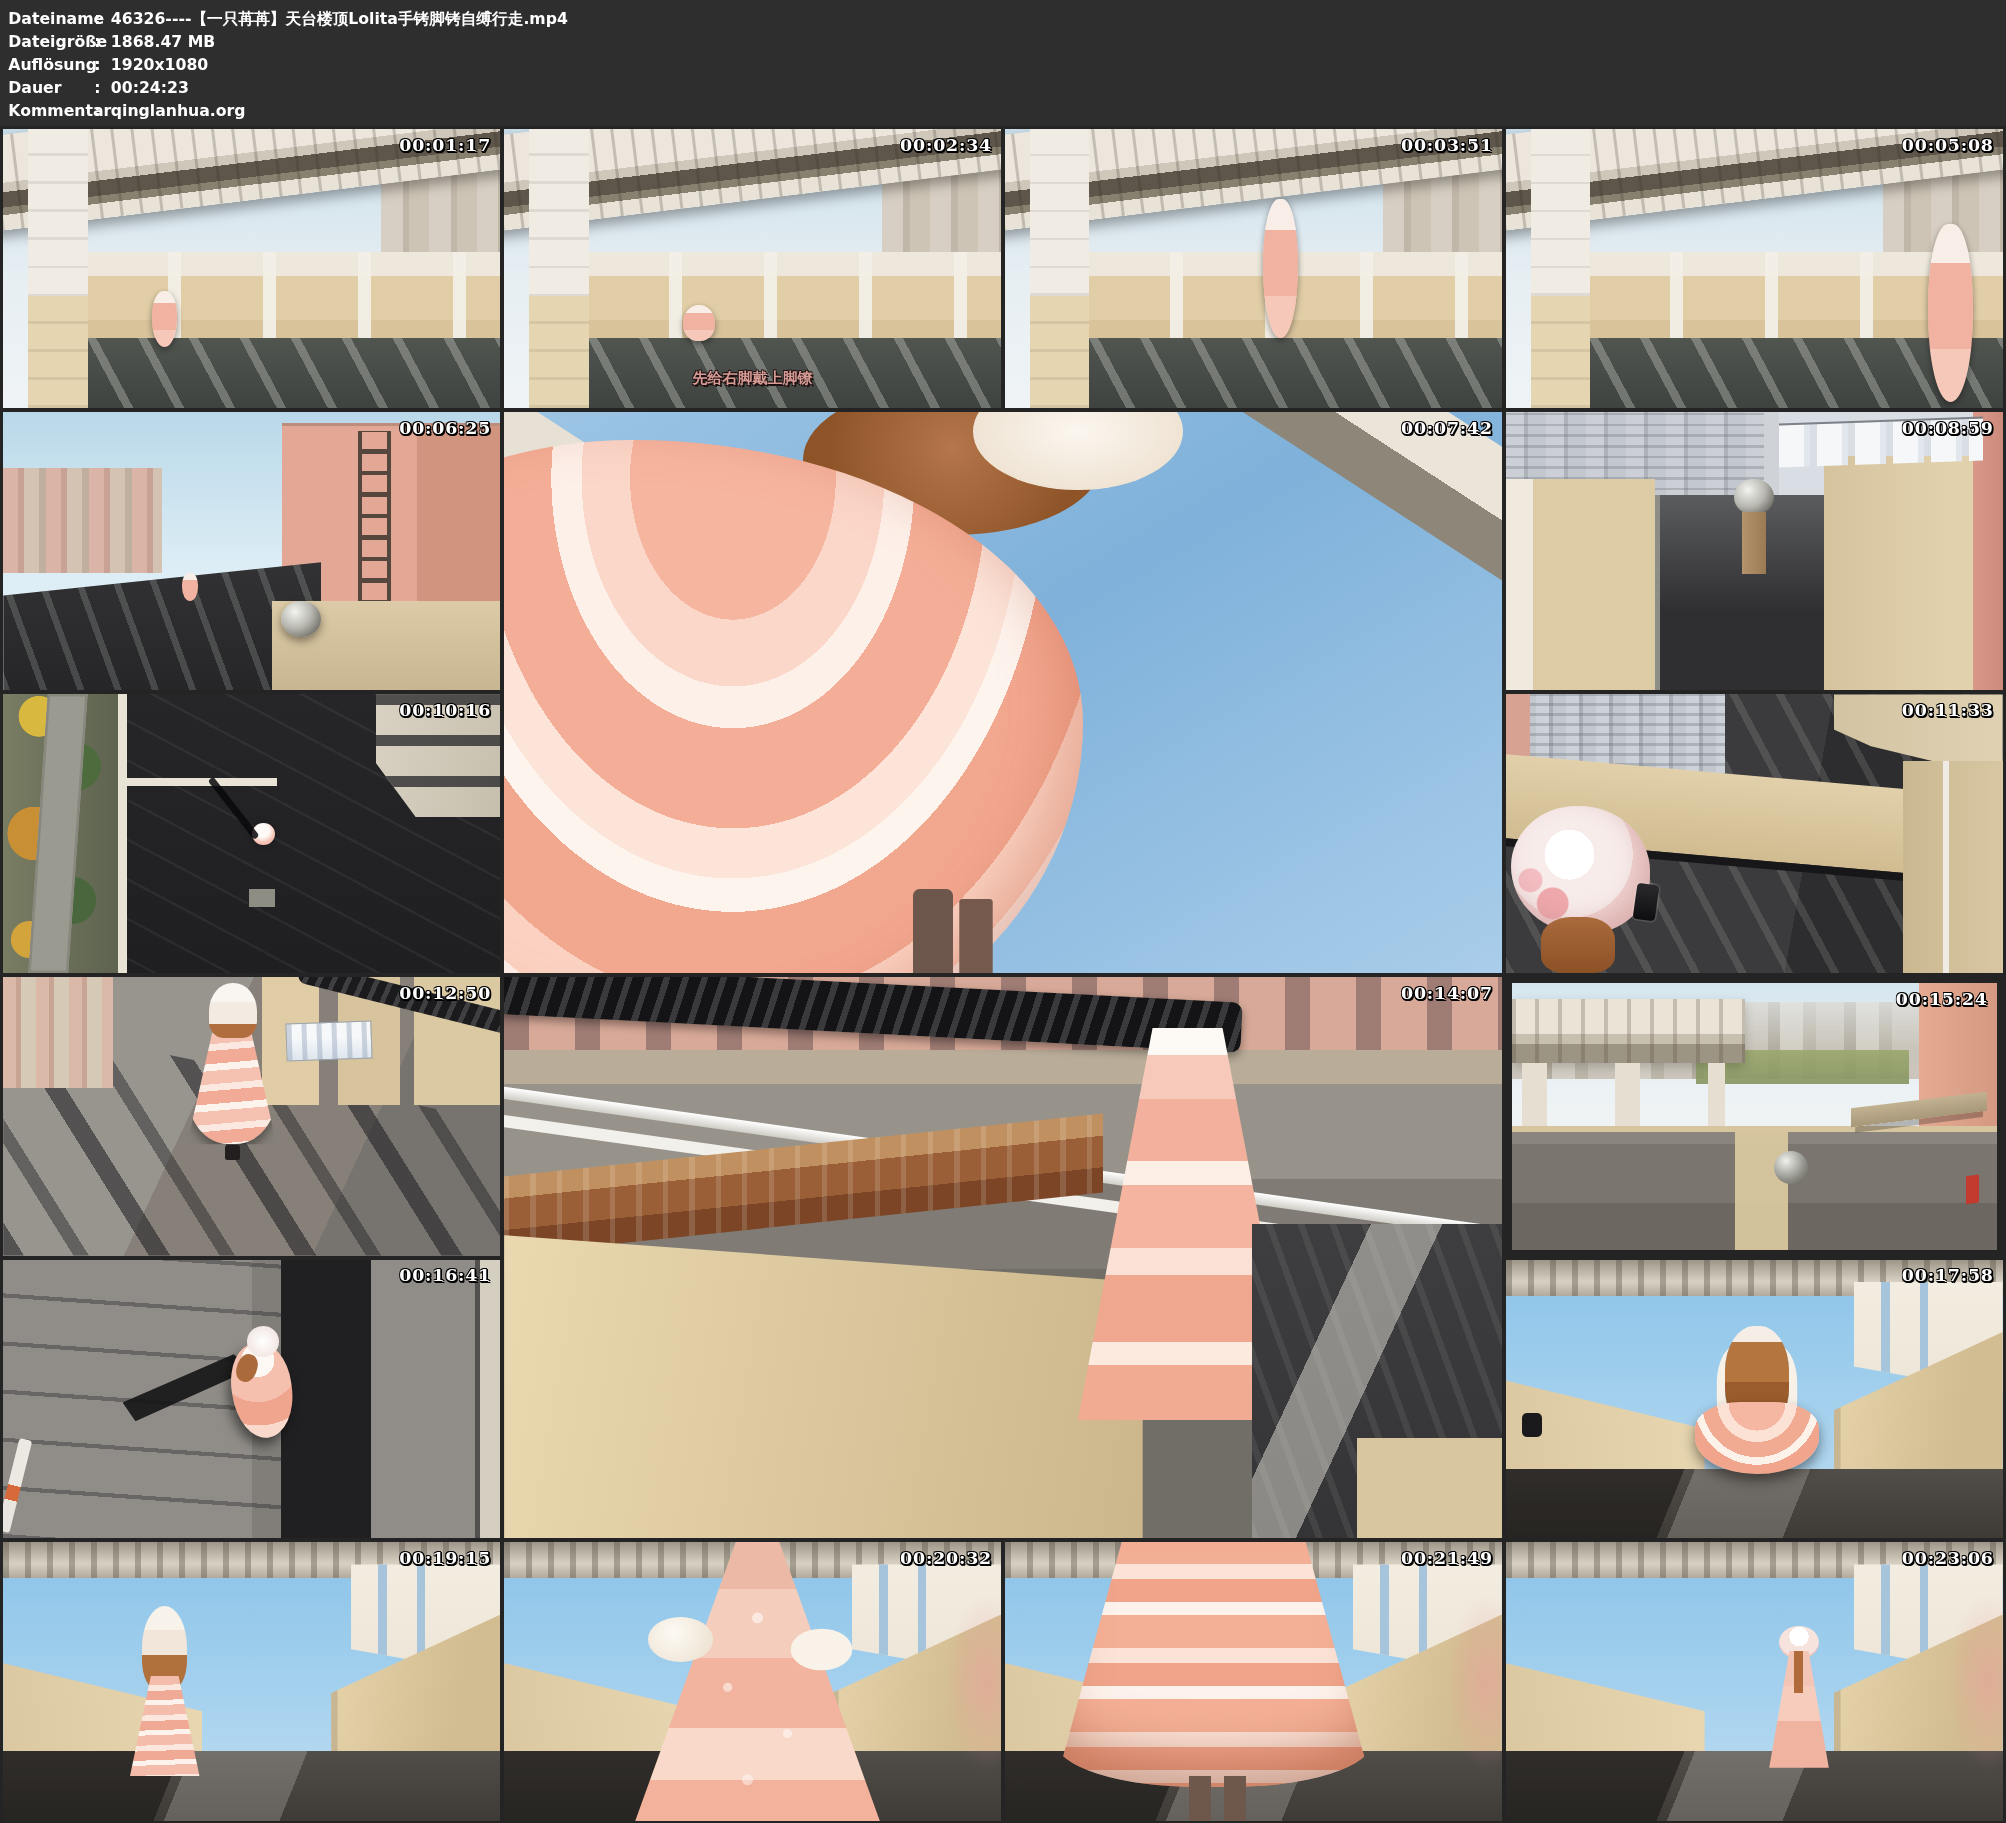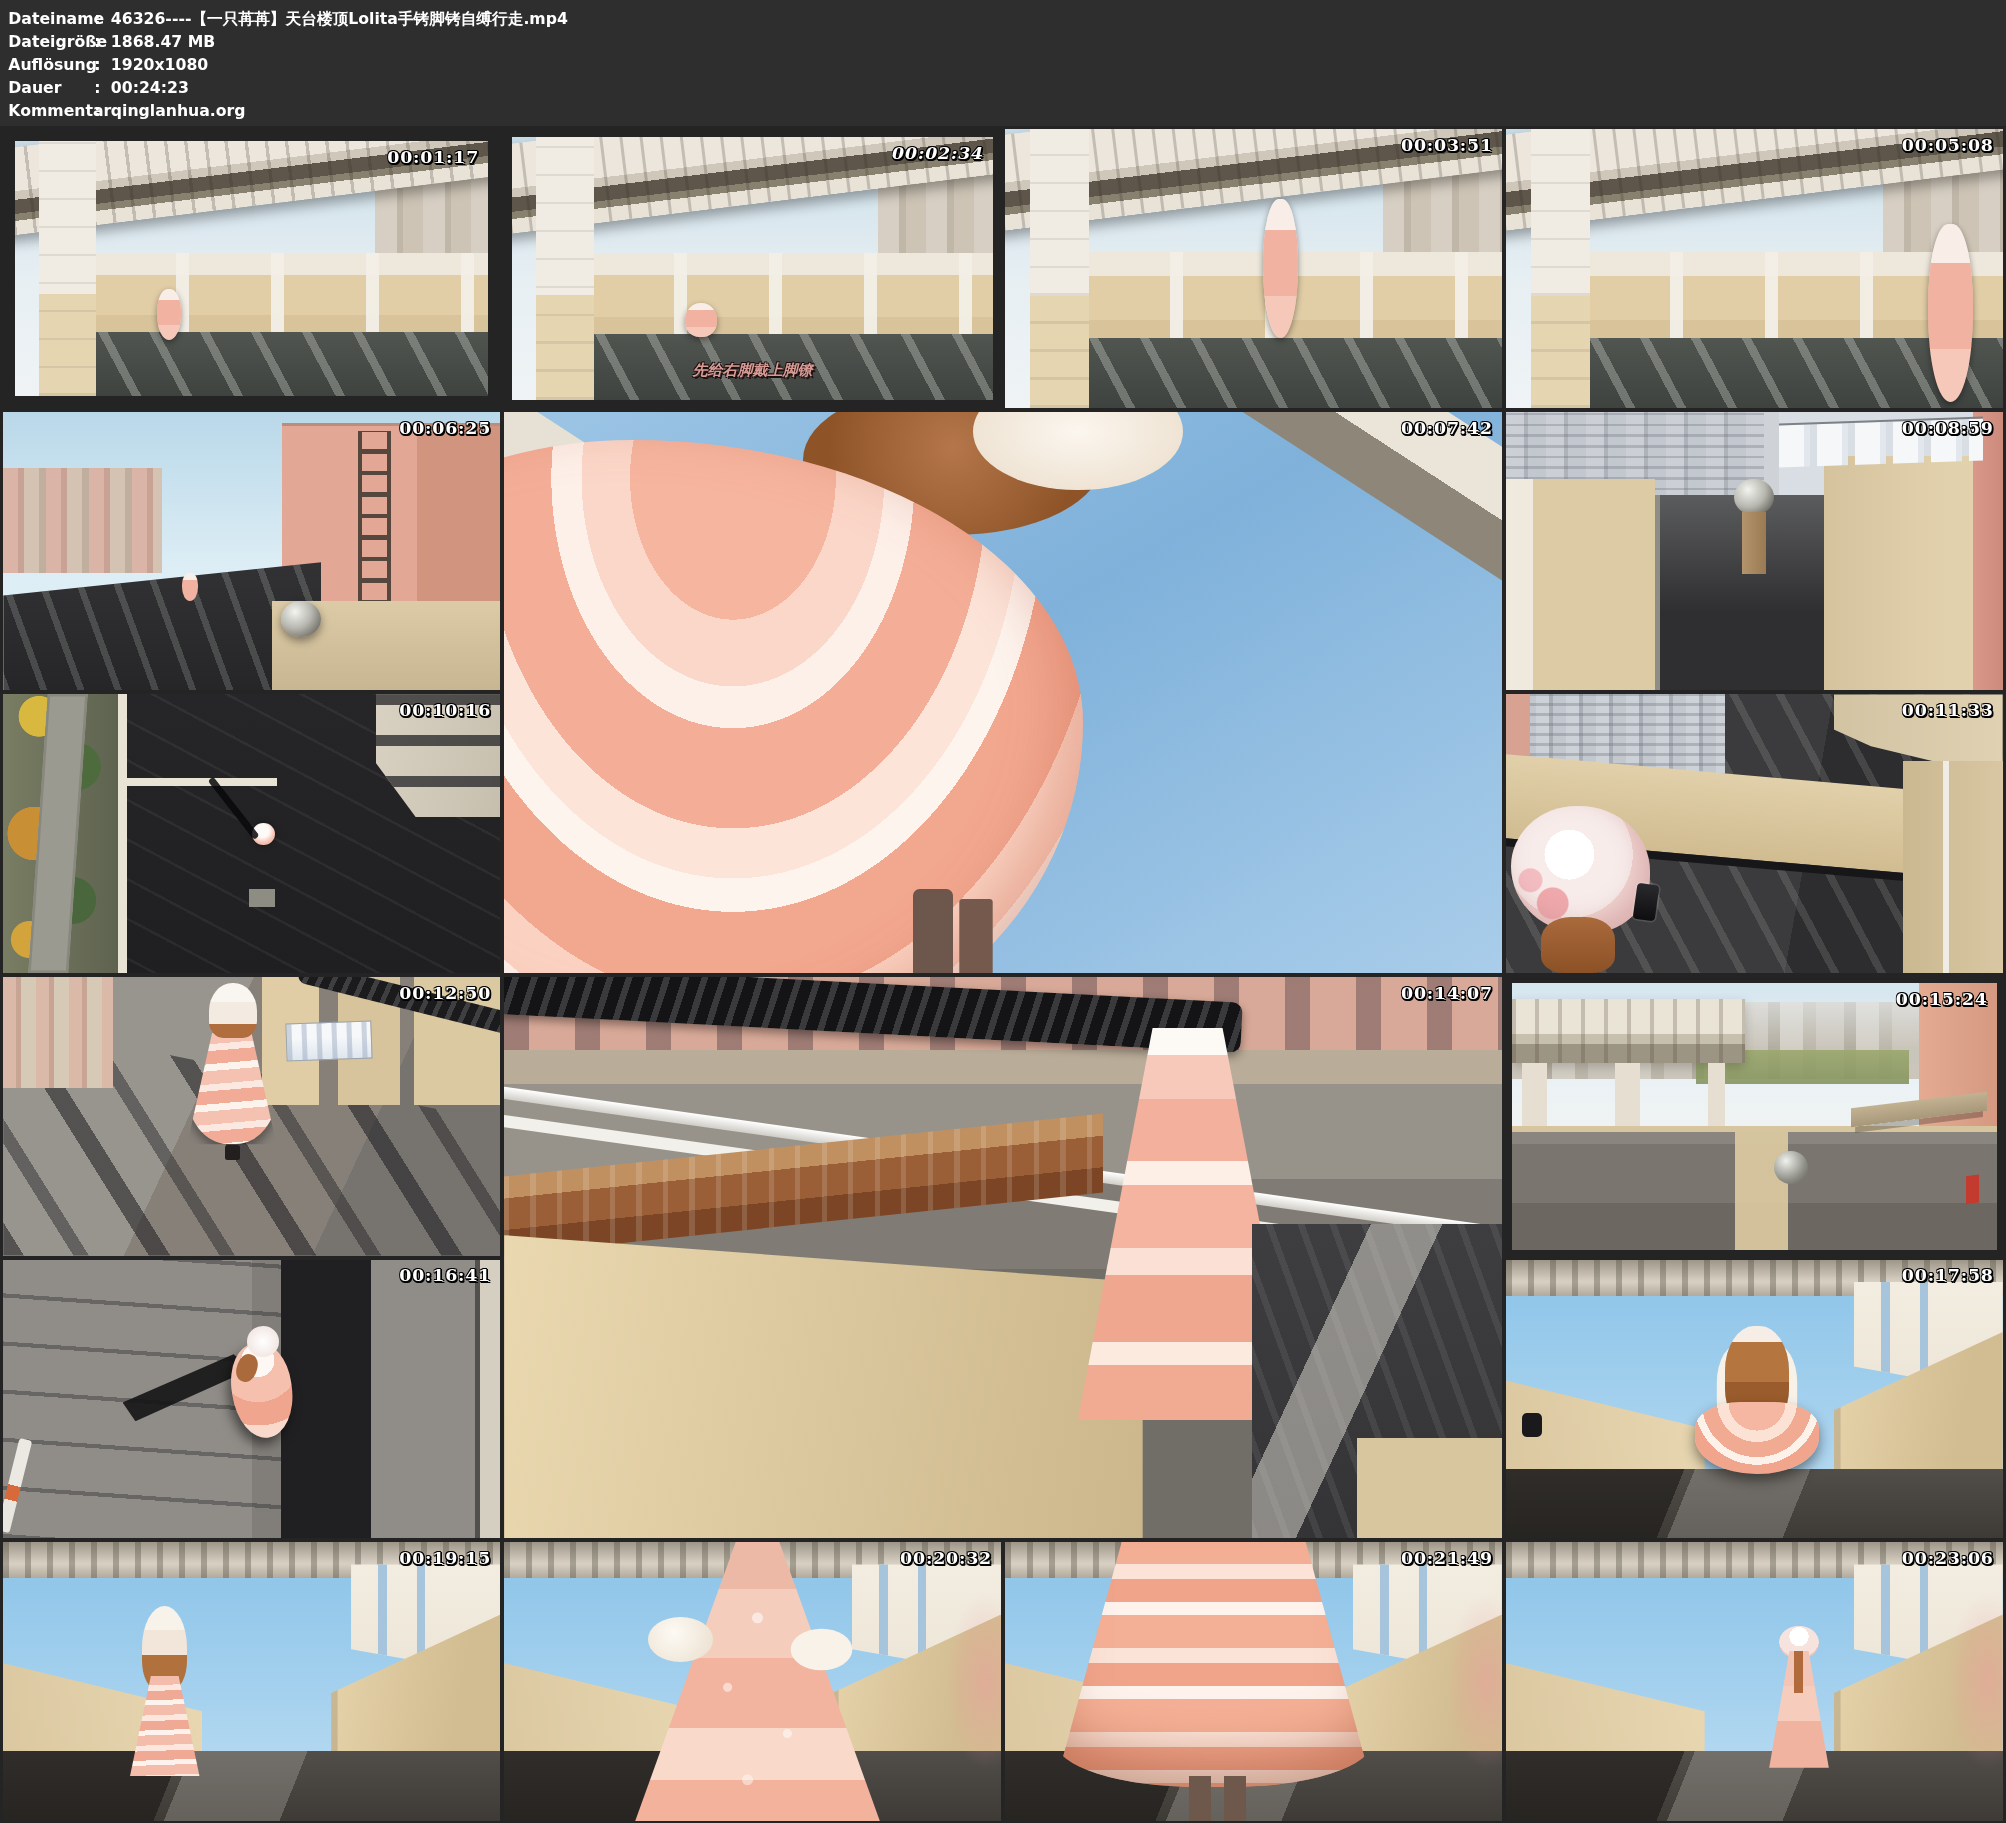--- a/index.html
+++ b/index.html
@@ -321,34 +321,34 @@
       <span class="sep">:</span>
       <span class="val">00:24:23</span>
     </div>
     <div class="hrow">
       <span class="lbl">Kommentar</span>
       <span class="sep">:</span>
       <span class="val">qinglanhua.org</span>
     </div>
   </header>
 <main class="sheet" id="sheet">
-    <figure class="thumb v-pergola pos1" title="rooftop pergola frame over city, small figure in pink near ledge" style="margin: 12px; grid-area: 1 / 1 / span 1 / span 1;">
+    <figure class="thumb v-pergola pos1" title="rooftop pergola frame over city, small figure in pink near ledge" style="margin: 0px; grid-area: 1 / 1 / span 1 / span 1;">
       <div class="scene">
         <i class="a"></i>
         <i class="b"></i>
         <i class="c"></i>
         <i class="d"></i>
         <i class="e"></i>
         <i class="f"></i>
         <i class="g"></i>
         <i class="h"></i>
       </div>
       <span class="ts">00:01:17</span>
     </figure>
-    <figure class="thumb v-pergola pos2" title="rooftop pergola, figure crouching, caption overlay" style="margin: 8px; grid-area: 1 / 2 / span 1 / span 1; font-style: italic;">
+    <figure class="thumb v-pergola pos2" title="rooftop pergola, figure crouching, caption overlay" style="margin: 0px; grid-area: 1 / 2 / span 1 / span 1;">
       <div class="scene">
         <i class="a"></i>
         <i class="b"></i>
         <i class="c"></i>
         <i class="d"></i>
         <i class="e"></i>
         <i class="f"></i>
         <i class="g"></i>
         <i class="h"></i>
       </div>

